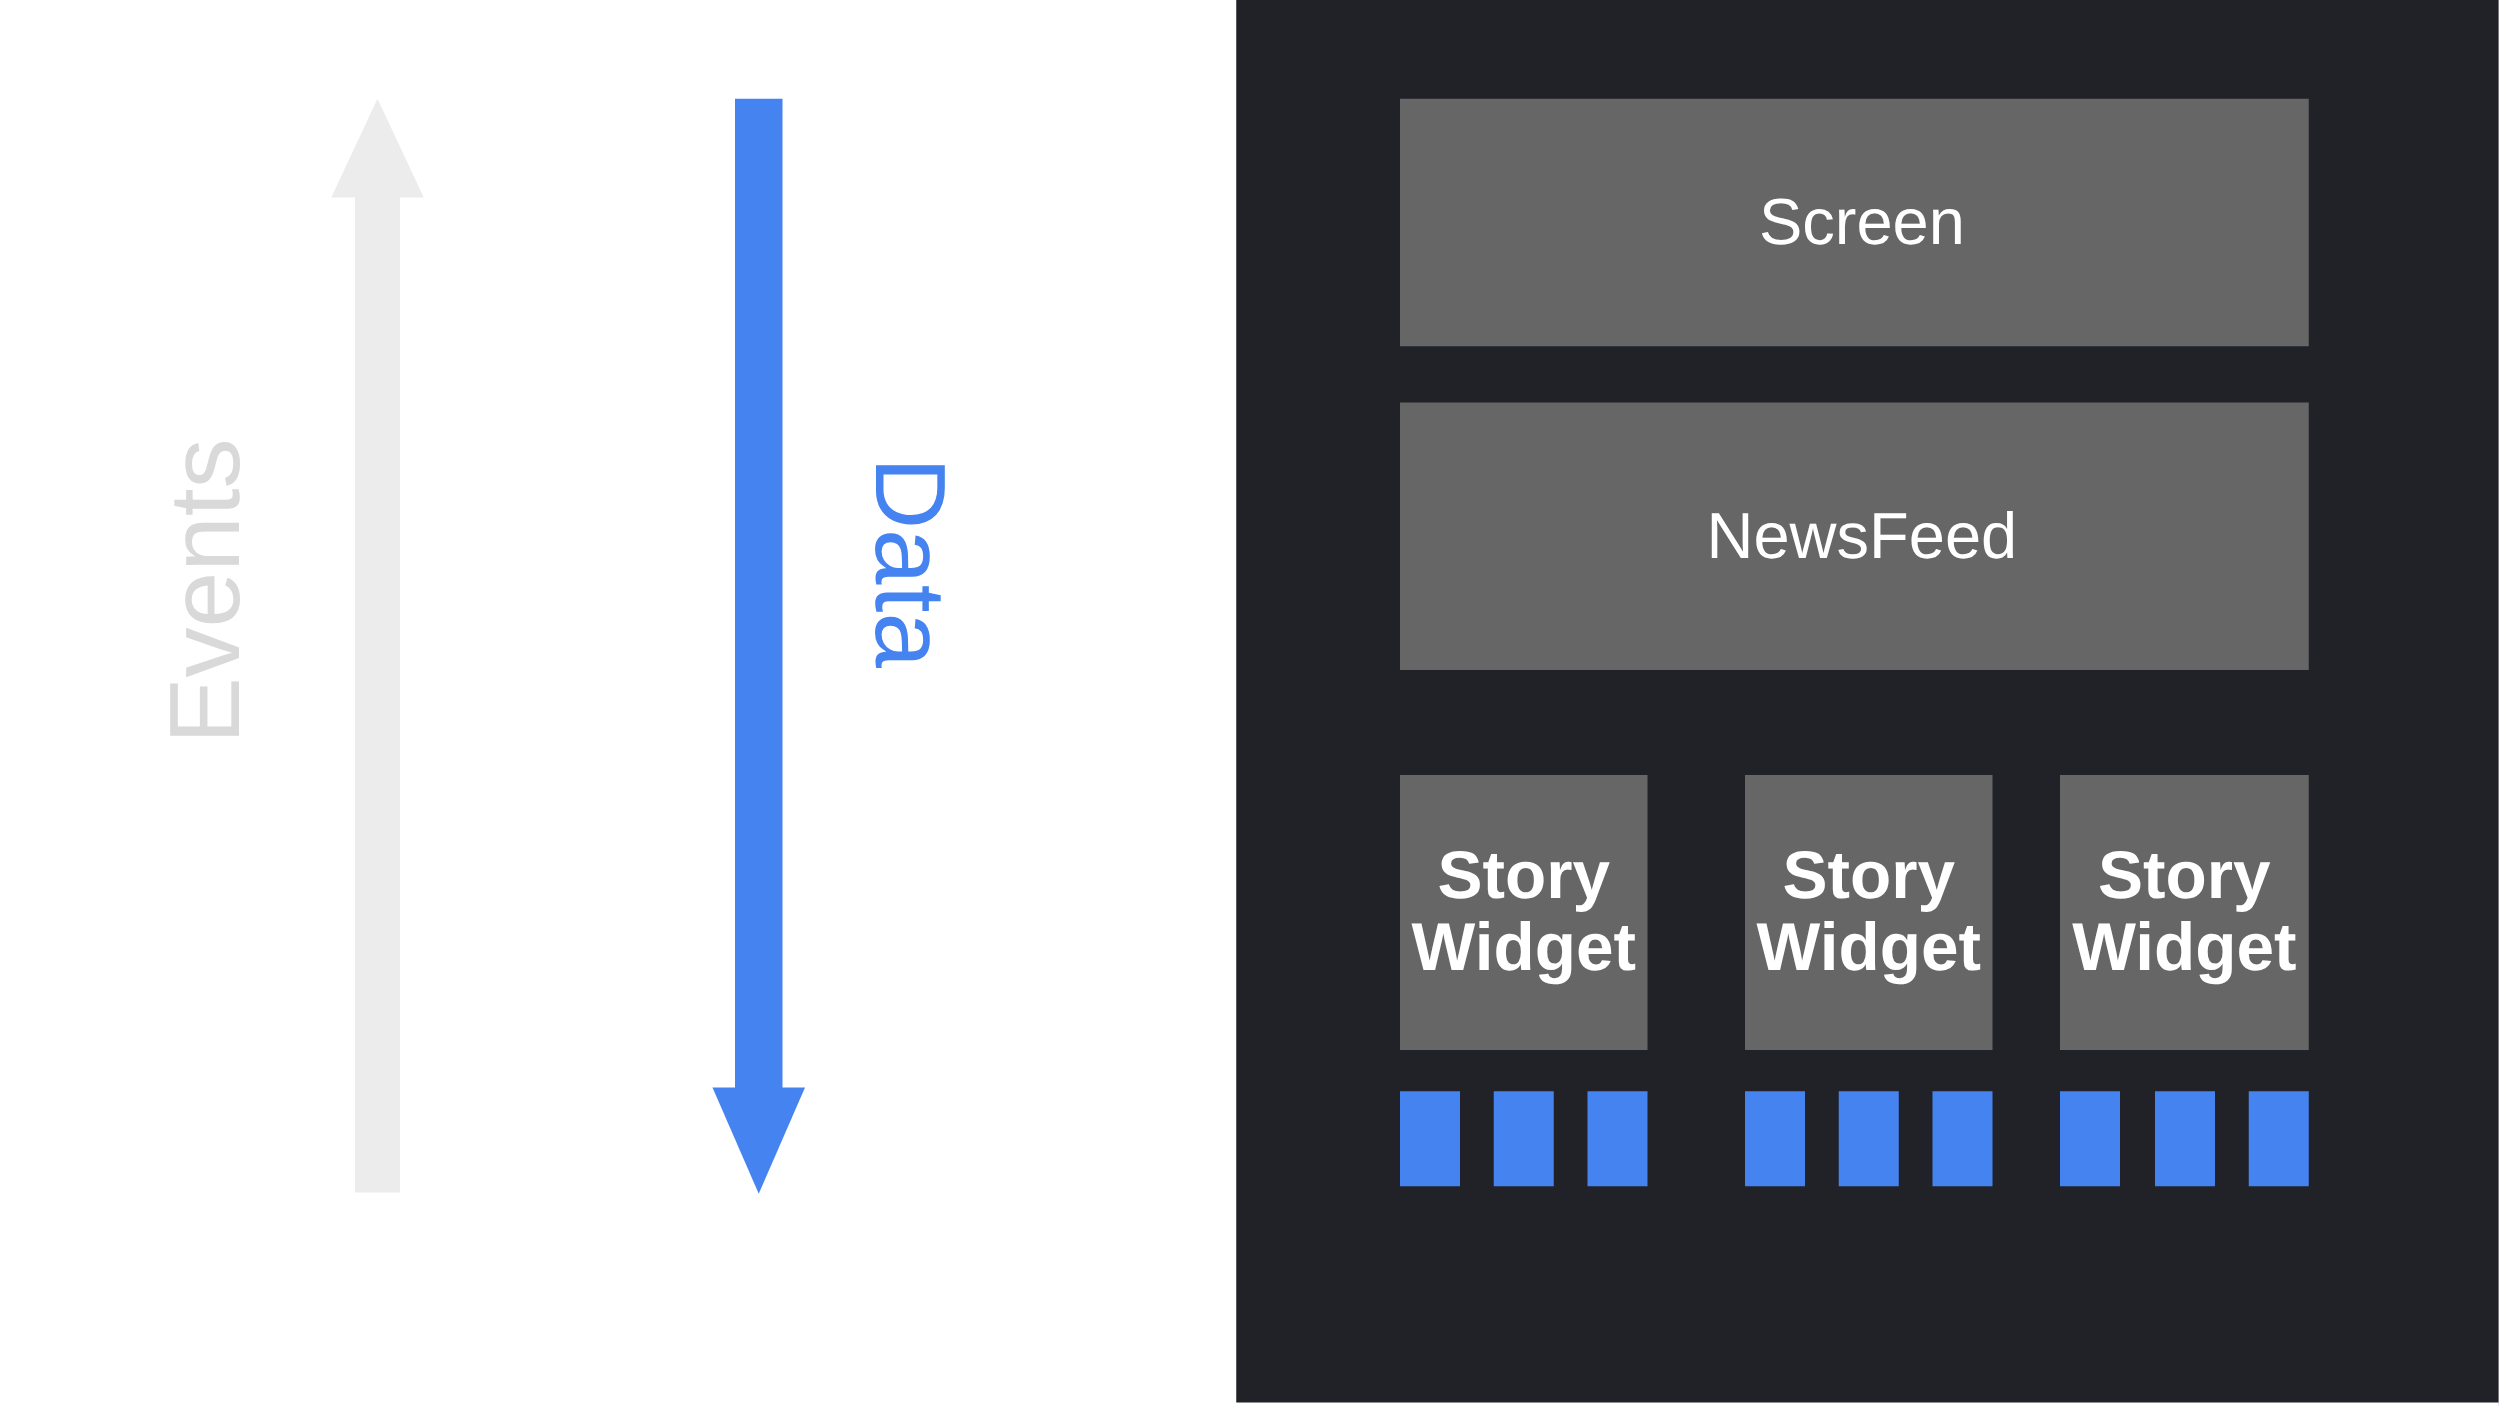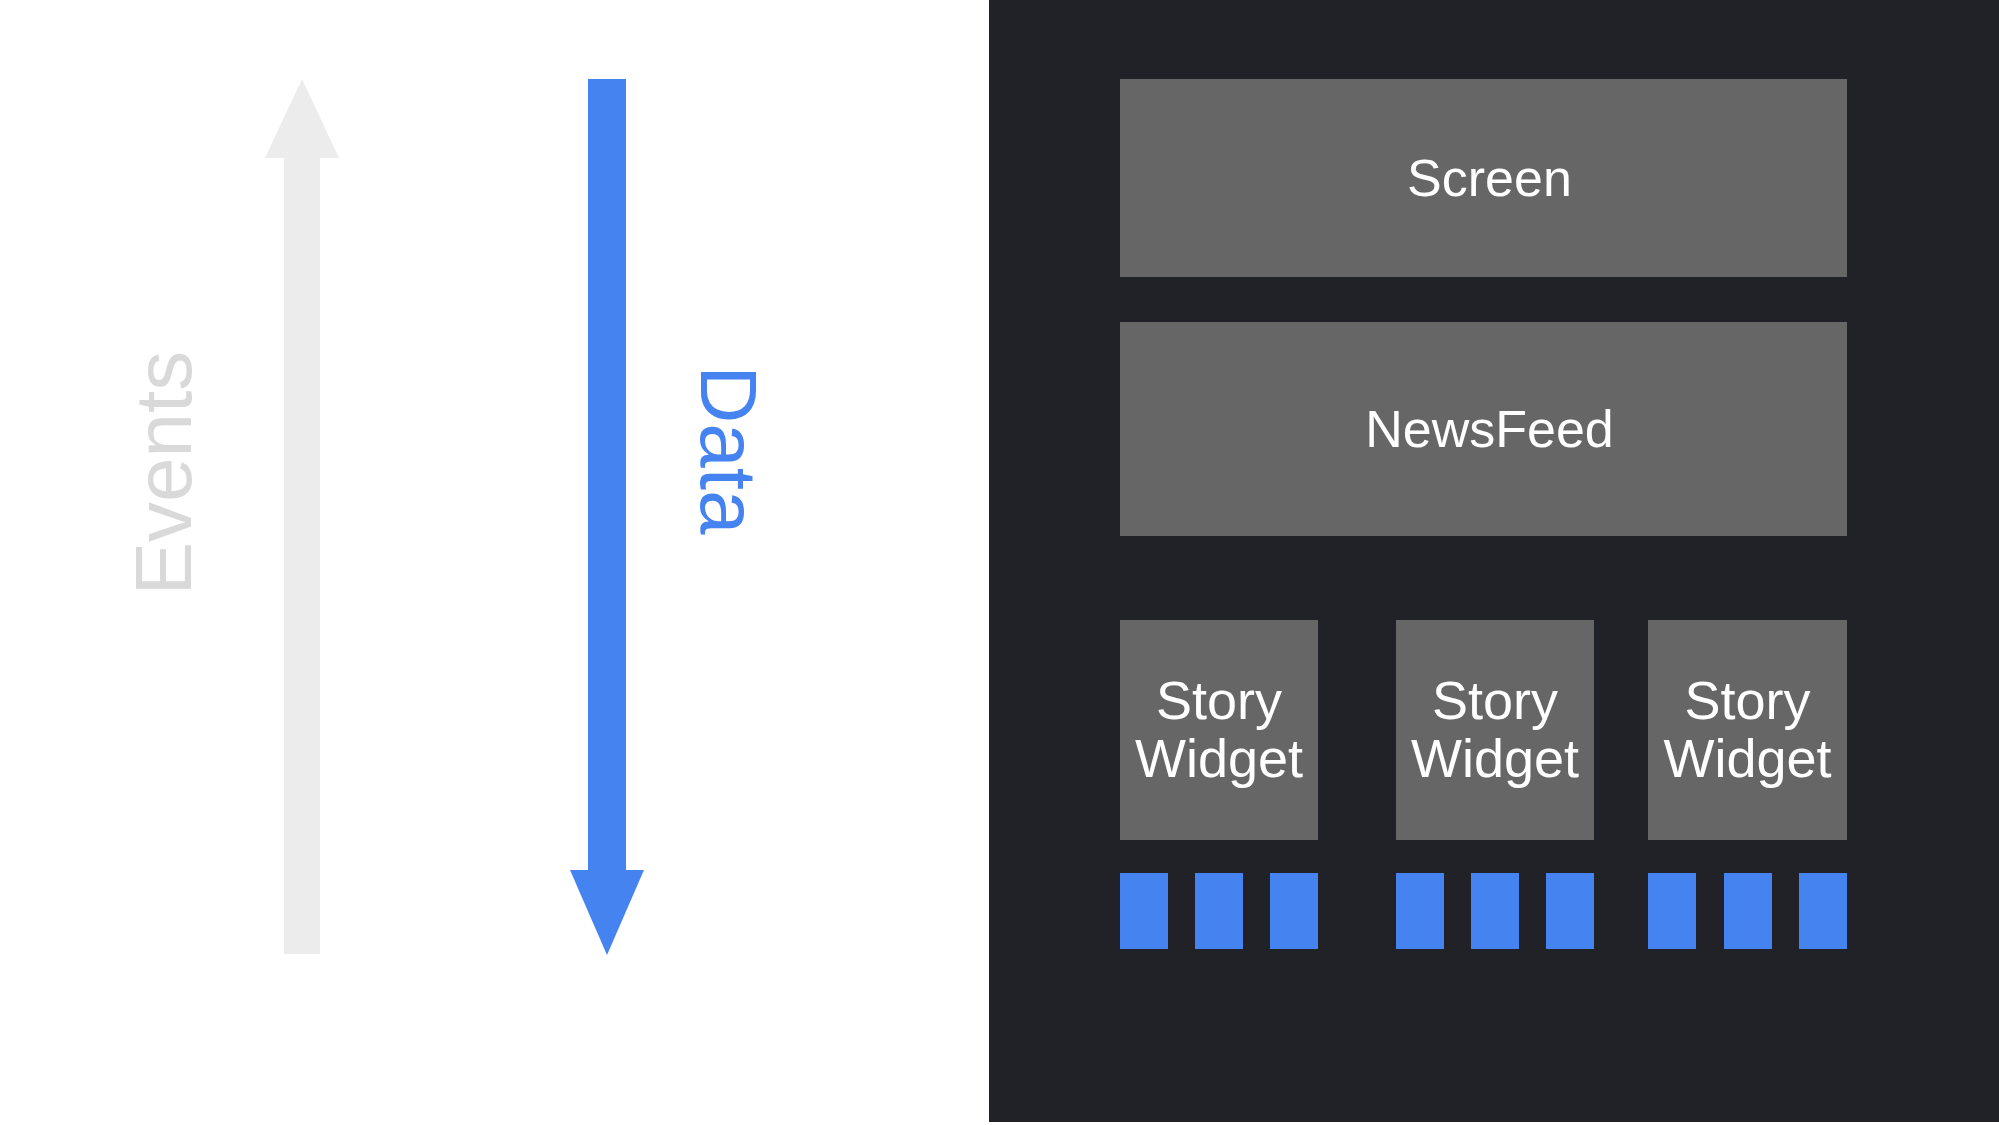--- a/index.html
+++ b/index.html
@@ -62,21 +62,21 @@
   .box{
     position:absolute;
     background:var(--box-gray);
     color:var(--label-white);
     display:flex;align-items:center;justify-content:center;
     text-align:center;
     padding-left:12px;
   }
   .screen-box{left:1120px;top:79px;width:727px;height:198px;font-size:52px;}
   .newsfeed-box{left:1120px;top:322px;width:727px;height:214px;font-size:52px;}
-  .story-box{top:620px;width:198px;height:220px;font-size:54px;line-height:1.07;padding:0 6px;}
+  .story-box{top:620px;width:198px;height:220px;font-size:54px;line-height:1.07;padding:0 6px;font-weight:bold;}
   .story-1{left:1120px;}
   .story-2{left:1396px;}
   .story-3{left:1648px;width:199px;}
   .blocks{
     position:absolute;top:873px;height:76px;width:198px;
     display:flex;justify-content:space-between;
   }
   .blocks-1{left:1120px;}
   .blocks-2{left:1396px;}
   .blocks-3{left:1648px;width:199px;}

